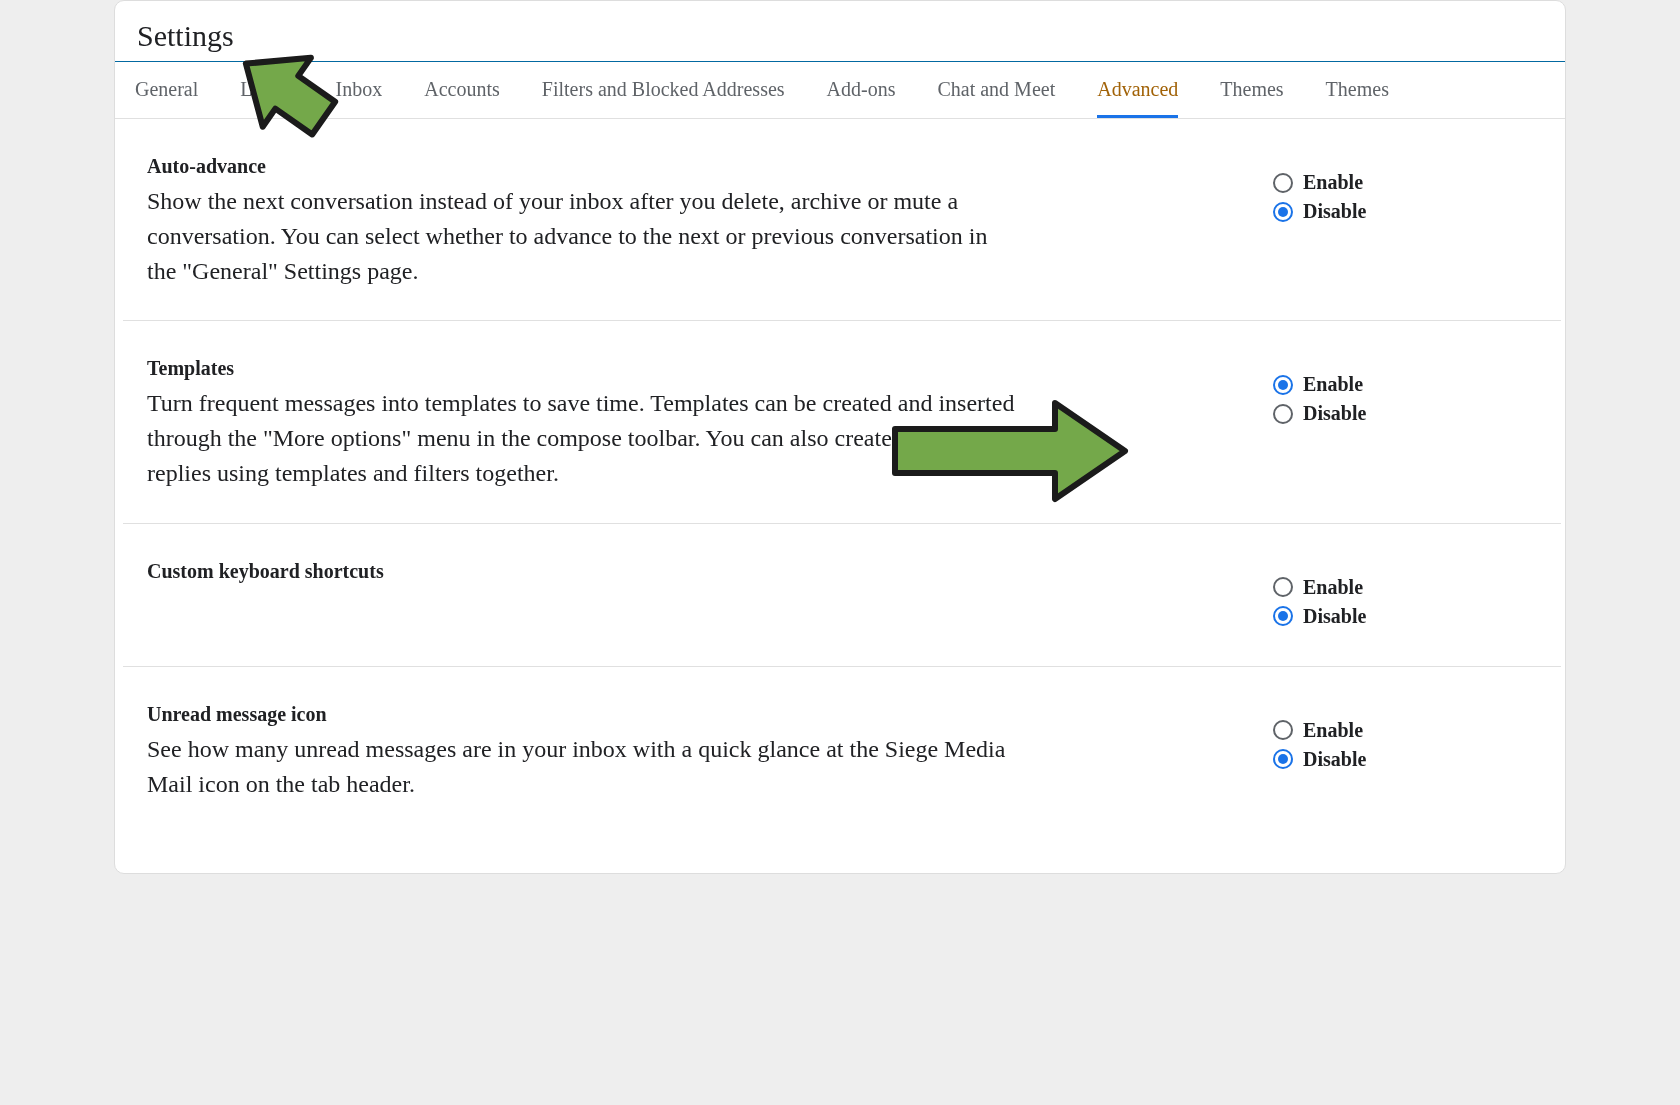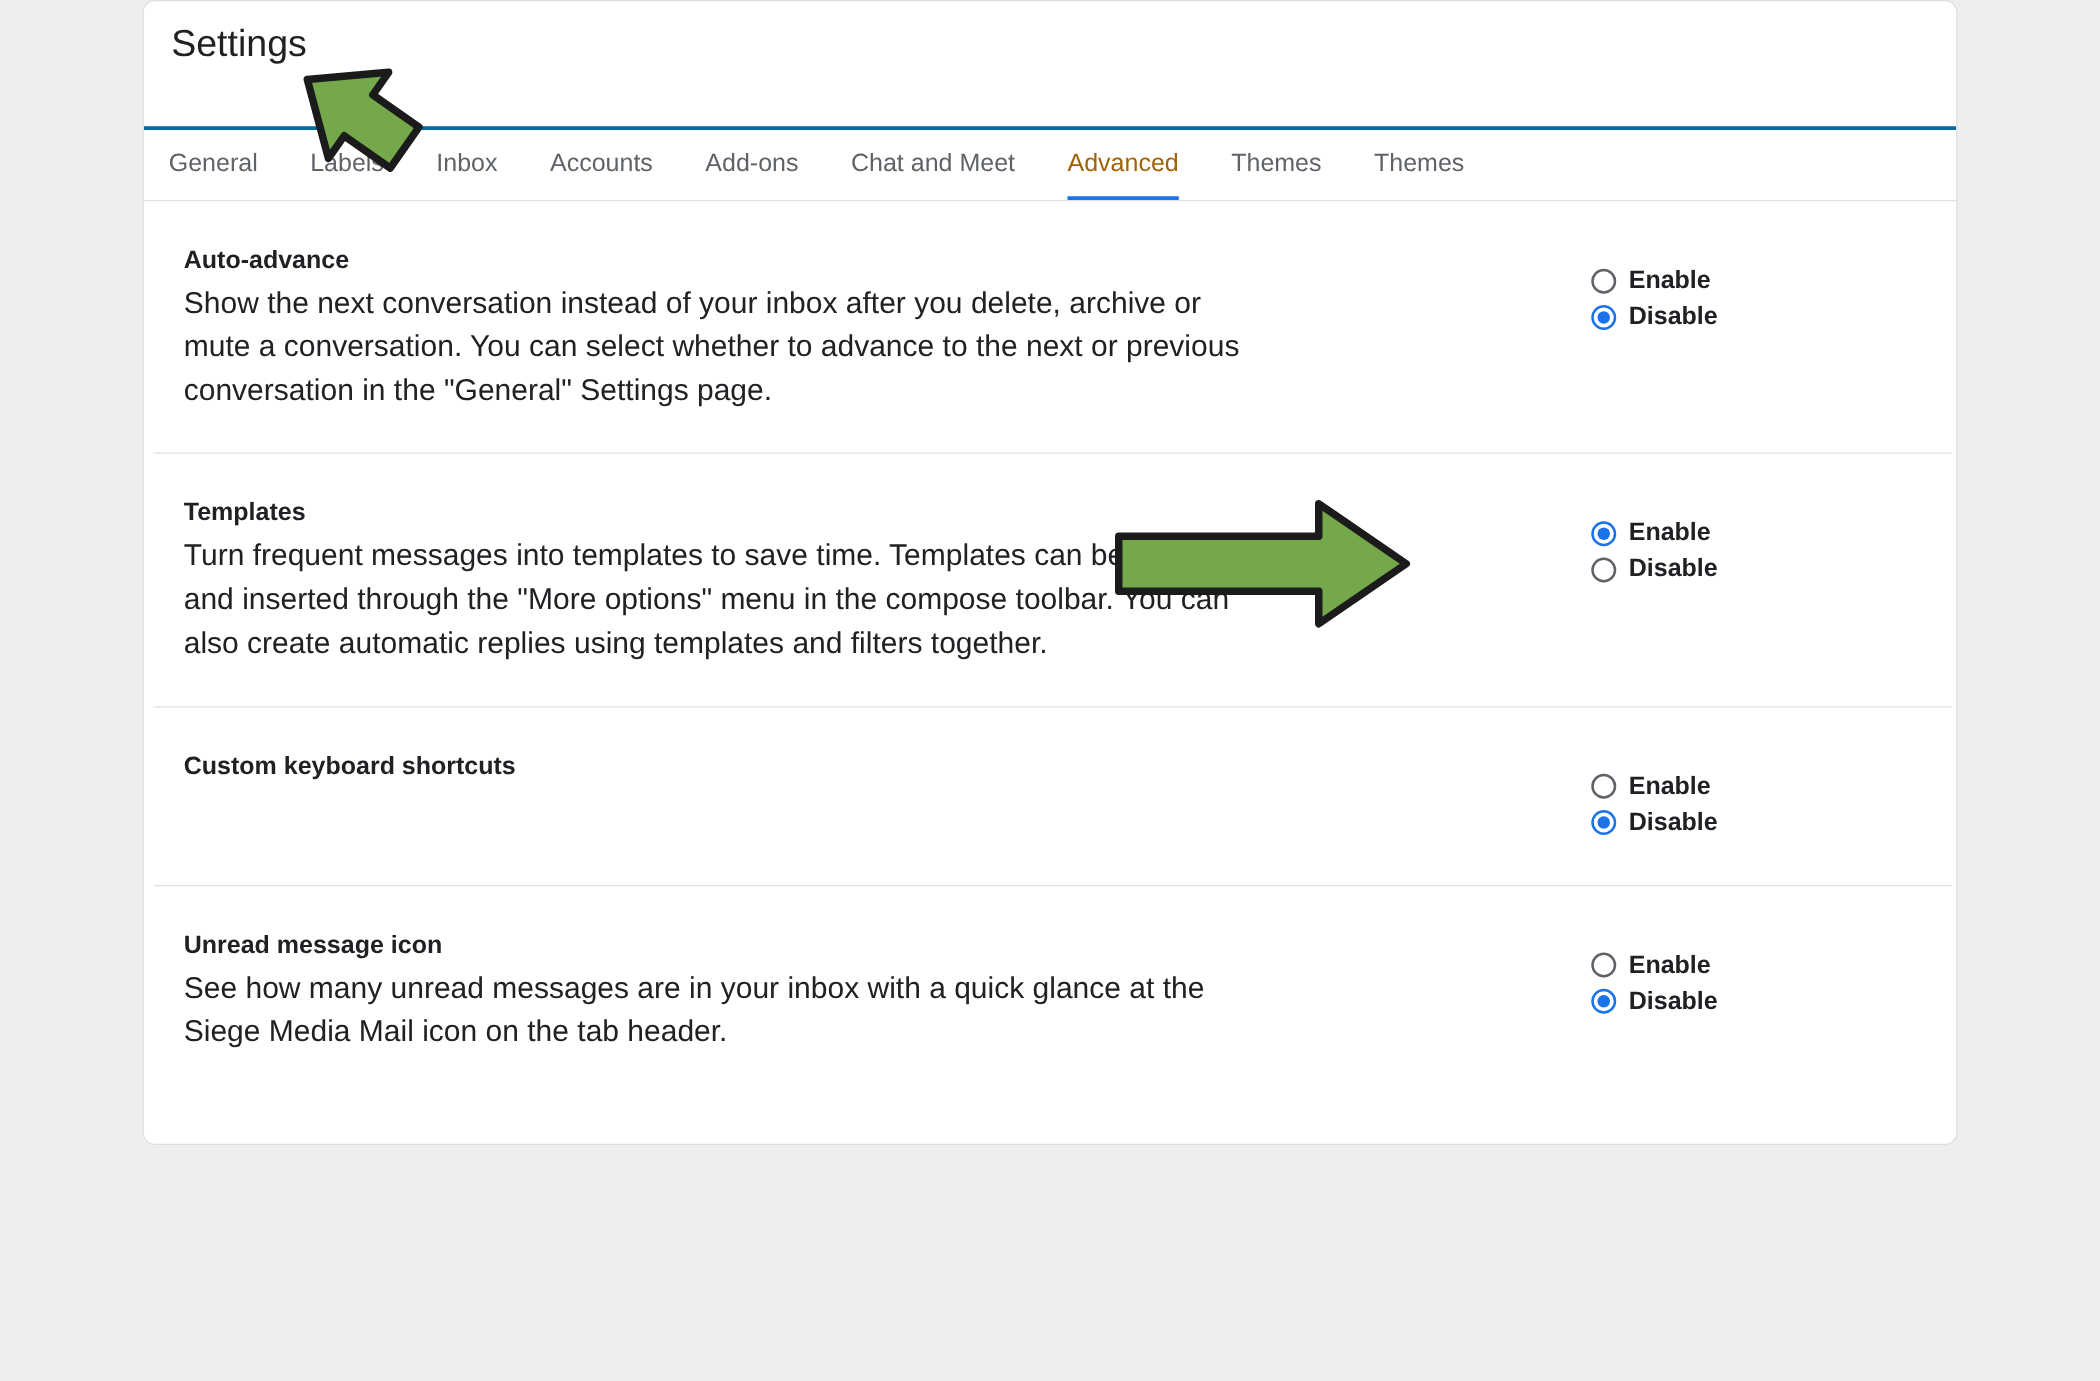--- a/index.html
+++ b/index.html
@@ -11,35 +11,35 @@
   }
   .viewport {
     width: 1452px;
     margin: 0 auto;
     background: #fff;
     border: 1px solid #ddd;
     border-radius: 10px;
     position: relative;
     min-height: 870px;
     overflow: hidden;
+    font-family: Liberation Serif, serif;
   }
   .header {
     padding: 18px 22px 8px 22px;
   }
   .page-title {
     font-size: 30px;
     font-weight: 400;
     color: #202124;
     margin: 0;
   }
   .tabs-wrap {
-    border-top: 3px solid #0369a1;
+    border-top: 1px solid #0369a1;
     border-bottom: 1px solid #e0e0e0;
     padding: 0 12px;
-    margin-top: 40px;
   }
   .tabs {
     display: flex;
     flex-wrap: wrap;
     column-gap: 26px;
   }
   .tab {
     font-size: 20px;
     color: #5f6368;
     padding: 16px 0 14px 0;
@@ -132,20 +132,21 @@
   <div class="header">
     <h1 class="page-title">Settings</h1>
   </div>
 
   <div class="tabs-wrap">
     <div class="tabs" id="tabs-container">
         <div class="tab">General</div>
         <div class="tab">Labels</div>
         <div class="tab">Inbox</div>
         <div class="tab">Accounts</div>
+        <div class="tab">Filters and Blocked Addresses</div>
         <div class="tab">Add-ons</div>
         <div class="tab">Chat and Meet</div>
         <div class="tab active">Advanced</div>
         <div class="tab">Themes</div>
         <div class="tab">Themes</div>
       </div>
   </div>
 
   <div class="settings-body" id="settings-body">
       <div class="setting-row">

